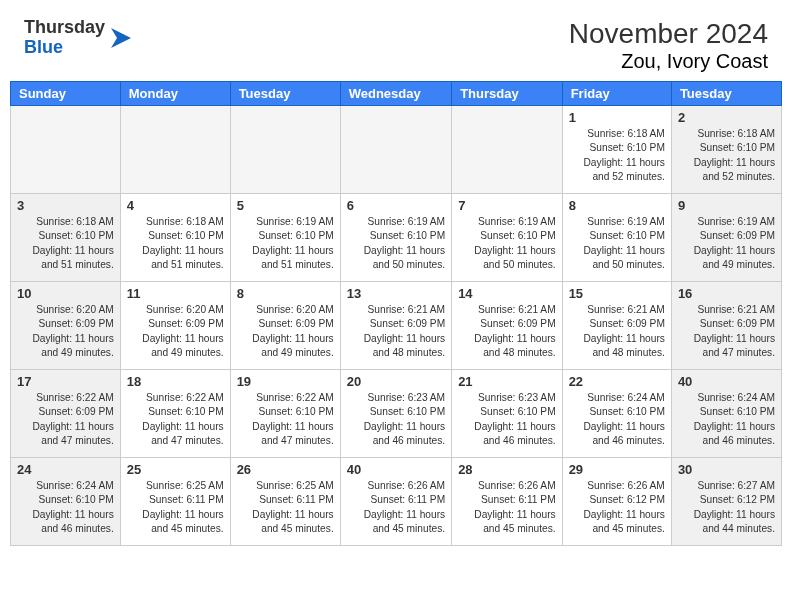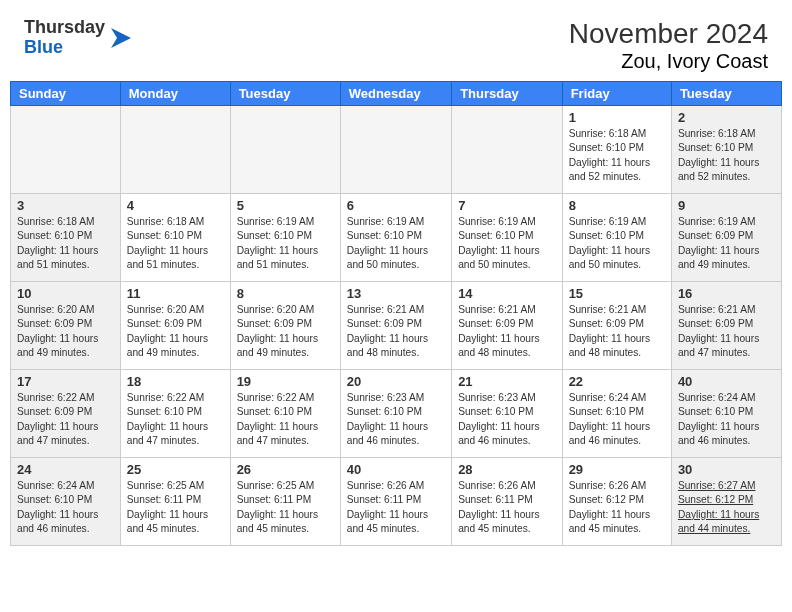--- a/index.html
+++ b/index.html
@@ -21,21 +21,21 @@
     .calendar-wrap { padding: 0 10px 6px 10px; }
     
     .calendar th { background: #3b82f6; color: white; text-align: left; padding: 4px 8px; font-size: 13px; font-weight: bold; border: 1px solid #1565c0; }
     
     .calendar td { border: 1px solid #ccc; vertical-align: top; padding: 4px 6px; width: 113px; height: 88px; background: #fff; font-size: 10.5px; color: #333; }
     
     .calendar td.empty { background: #f5f5f5; }
     .calendar td.shade { background: #f0f0f0; }
     
     .day-num { font-size: 13px; font-weight: bold; display: block; margin-bottom: 2px; }
-    .day-info { font-size: 10.2px; line-height: 1.4; color: #333; }
+    .day-info { font-size: 10.2px; line-height: 1.4; color: #333; text-align: right; }
   </style>
 </head>
 <body>
 
 <div class="header">
   <div class="logo">
     <div class="logo-text">
       <span class="logo-general">Thursday</span><br>
       <span class="logo-blue">Blue</span>
     </div>
@@ -276,21 +276,21 @@
           </td>
           <td>
             <span class="day-num">29</span>
             <div class="day-info" style="white-space: pre-line;">Sunrise: 6:26 AM
 Sunset: 6:12 PM
 Daylight: 11 hours
 and 45 minutes.</div>
           </td>
           <td class="shade">
             <span class="day-num">30</span>
-            <div class="day-info" style="white-space: pre-line; text-decoration: underline;">Sunrise: 6:27 AM
+            <div class="day-info" style="white-space: pre-line;">Sunrise: 6:27 AM
 Sunset: 6:12 PM
 Daylight: 11 hours
 and 44 minutes.</div>
           </td>
         </tr>
       </tbody>
   </table>
 </div>
 
 </body></html>

